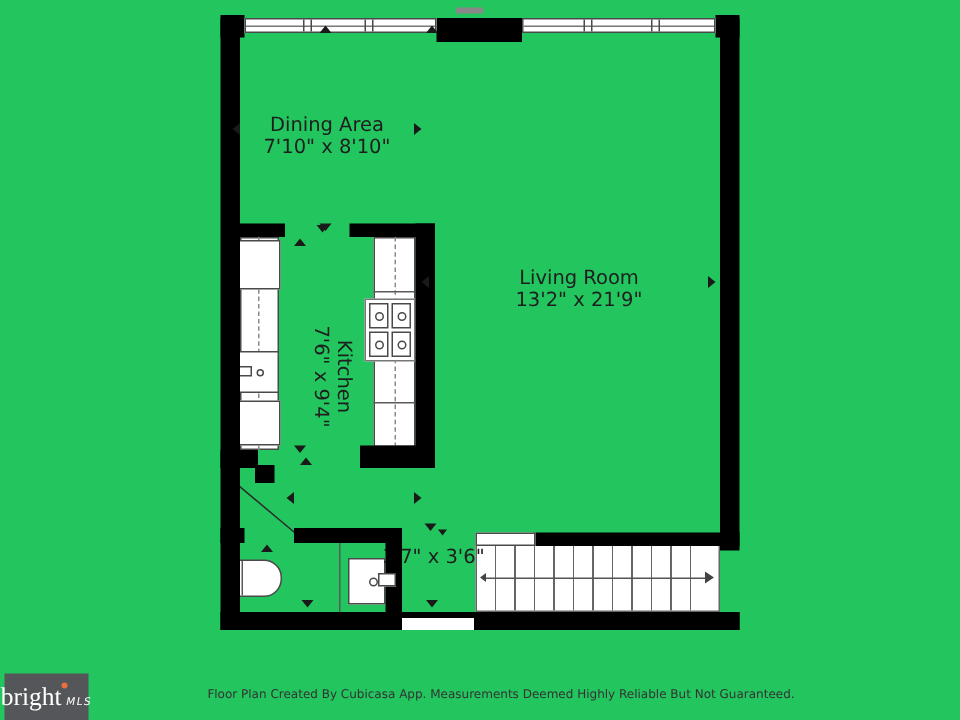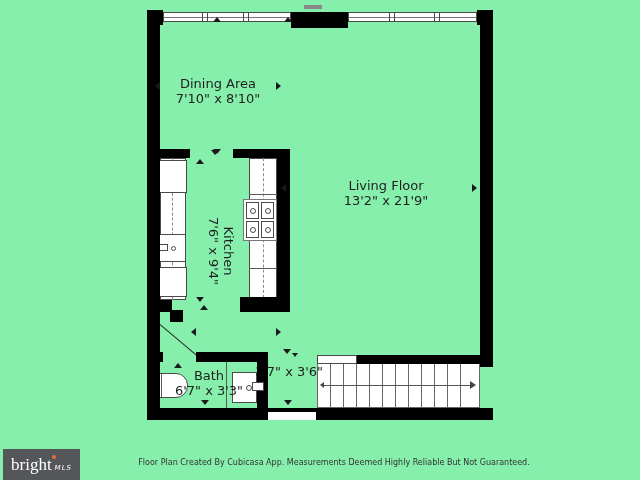--- a/index.html
+++ b/index.html
@@ -1,16 +1,16 @@
 <!DOCTYPE html>
 <html><head>
 <meta charset="utf-8">
 <style>
   html,body{margin:0;padding:0;background:#fff;}
-  .canvas{position:relative;width:640px;height:480px;background:#86efac;overflow:hidden;
+  .canvas{position:relative;width:640px;height:480px;background:#22c55e;overflow:hidden;
           font-family:"DejaVu Sans", sans-serif;color:#1e1e1e;}
   .abs{position:absolute;}
   .wall{position:absolute;background:#000;z-index:3;}
   .fix{position:absolute;background:#fff;border:1px solid #4a4a4a;z-index:1;box-sizing:border-box;}
   .thinline{position:absolute;background:#5a5a5a;z-index:1;}
   .vdash{position:absolute;width:0;border-left:1px dashed #8a8a8a;z-index:1;}
   .window{position:absolute;background:#fff;border:1px solid #4a4a4a;z-index:3;box-sizing:border-box;}
   .wmid{position:absolute;left:0;right:0;top:50%;height:1px;background:#777;}
   .mull{position:absolute;top:0;bottom:0;width:4px;border-left:1px solid #4a4a4a;border-right:1px solid #4a4a4a;}
   .room-label{position:absolute;text-align:center;z-index:2;line-height:15px;font-size:13px;white-space:nowrap;}
@@ -19,21 +19,21 @@
   .tri-up{border-left:4px solid transparent;border-right:4px solid transparent;border-bottom:5px solid #1a1a1a;}
   .tri-down{border-left:4px solid transparent;border-right:4px solid transparent;border-top:5px solid #1a1a1a;}
   .tri-left{border-top:4px solid transparent;border-bottom:4px solid transparent;border-right:5px solid #1a1a1a;}
   .tri-right{border-top:4px solid transparent;border-bottom:4px solid transparent;border-left:5px solid #1a1a1a;}
   .tri-sm.tri-down{border-left:3px solid transparent;border-right:3px solid transparent;border-top:4px solid #1a1a1a;}
   .stairs{position:absolute;left:317px;top:363px;width:163px;height:45px;border:1px solid #666;
           box-sizing:border-box;background:#fff;z-index:1;}
   .steps{position:absolute;left:0;top:0;bottom:0;width:148px;
          background:repeating-linear-gradient(90deg, transparent 0px, transparent 12px, #666 12px, #666 13px);}
   .stair-arrow-line{position:absolute;left:4px;top:21px;width:148px;height:1px;background:#555;}
-  .logo{position:absolute;left:3px;top:449px;width:77px;height:31px;display:flex;align-items:center;
+  .logo{position:absolute;left:3px;top:449px;width:56px;height:31px;display:flex;align-items:center;
         justify-content:center;gap:3px;z-index:5;}
   .logo-bright{font-family:"Liberation Serif", serif;font-size:17px;color:#fff;position:relative;line-height:1;}
   .logo-dot{position:absolute;right:-4px;top:-1px;width:4px;height:4px;border-radius:50%;}
   .logo-mls{font-size:7px;color:#fff;letter-spacing:1px;margin-top:6px;font-style:italic;}
   .disclaimer{position:absolute;left:0;right:0;top:458px;text-align:center;font-size:8px;color:#333;z-index:5;padding-left:28px;}
   .swing{position:absolute;left:159px;top:323px;width:50px;height:1px;background:#2b2b2b;
          transform-origin:0 0;transform:rotate(40deg);z-index:2;}
   .circ{position:absolute;border:1px solid #4a4a4a;border-radius:50%;background:#fff;box-sizing:border-box;}
   .burner{position:absolute;border:1px solid #4a4a4a;box-sizing:border-box;background:#fff;}
 </style>
@@ -118,34 +118,30 @@
     <div class="tri tri-right" style="left:152px;top:17px;border-top-width:4px;border-bottom-width:4px;border-left-width:6px;border-left-color:#444;"></div>
     <div class="tri tri-left" style="left:2px;top:18px;border-top-width:3px;border-bottom-width:3px;border-right-width:4px;border-right-color:#444;"></div>
   </div>
 
   <div class="room-label" style="left:148px;top:76px;width:140px;">
     <div>Dining Area</div>
     <div class="rd">7'10" x 8'10"</div>
   </div>
 
   <div class="room-label" style="left:316px;top:178px;width:140px;">
-    <div>Living Floor</div>
+    <div>Living Room</div>
     <div class="rd">13'2" x 21'9"</div>
   </div>
 
   <div class="room-label" style="left:151px;top:236px;width:140px;transform:rotate(90deg);">
     <div>Kitchen</div>
     <div class="rd">7'6" x 9'4"</div>
   </div>
 
 
-  <div class="room-label" style="left:139px;top:368px;width:140px;">
-    <div>Bath</div>
-    <div class="rd">6'7" x 3'3"</div>
-  </div>
 
   <div class="room-label" style="left:219px;top:364px;width:140px;">
     <div class="rd">3'7" x 3'6"</div>
   </div>
 
   <div class="tri tri-left" style="left:155px;top:82px;"></div>
   <div class="tri tri-right" style="left:276px;top:82px;"></div>
   <div class="tri tri-up" style="left:213px;top:17px;"></div>
   <div class="tri tri-down" style="left:213px;top:149px;"></div>
   <div class="tri tri-up" style="left:284px;top:17px;"></div>

